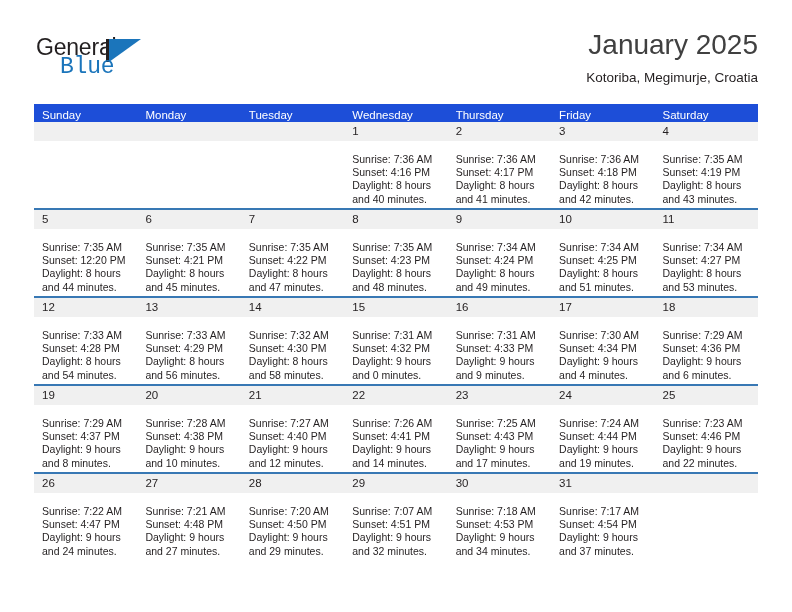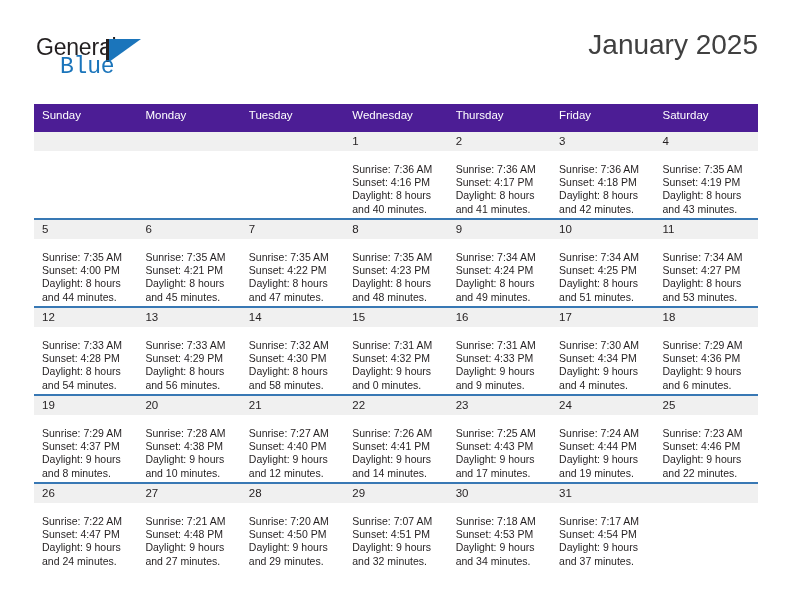--- a/index.html
+++ b/index.html
@@ -98,26 +98,26 @@
     left: 34px;
     top: 104px;
     width: 724px;
   }
   table.cal {
     border-collapse: collapse;
     table-layout: fixed;
     width: 724px;
   }
   table.cal th {
-    background: #4c1d95;
+    background: #1d4ed8;
     color: #ffffff;
     font-size: 11.5px;
     font-weight: normal;
     text-align: left;
-    padding: 5px 0 11px 8px;
+    padding: 5px 0 1px 8px;
     height: 11px;
     border: none;
     margin-top: 44px;
   }
   table.cal td {
     vertical-align: top;
     padding: 0;
     border: none;
     border-top: 2px solid #3878b4;
     height: 86px;
@@ -160,20 +160,21 @@
 
     <div class="brand">
       <span class="brand-general">General</span>
       <span class="brand-bar"></span>
       <span class="brand-tri"></span>
       <span class="brand-blue">Blue</span>
     </div>
 
     <div class="titles">
       <div class="cal-title">January 2025</div>
+      <div class="cal-subtitle">Kotoriba, Megimurje, Croatia</div>
     </div>
 
   </div>
 
   <div class="calendar">
     <table class="cal">
       <thead>
         <tr>
           <th>Sunday</th>
           <th>Monday</th>
@@ -245,21 +246,21 @@
                 </div>
               </div>
             </td>
           </tr>
           <tr class="week">
             <td>
               <div class="cell">
                 <div class="daynum-band">5</div>
                 <div class="info">
                   <div>Sunrise: 7:35 AM</div>
-                  <div>Sunset: 4:00 PM</div>
+                  <div>Sunset: 12:20 PM</div>
                   <div>Daylight: 8 hours</div>
                   <div>and 44 minutes.</div>
                 </div>
               </div>
             </td>
             <td>
               <div class="cell">
                 <div class="daynum-band">6</div>
                 <div class="info">
                   <div>Sunrise: 7:35 AM</div>

